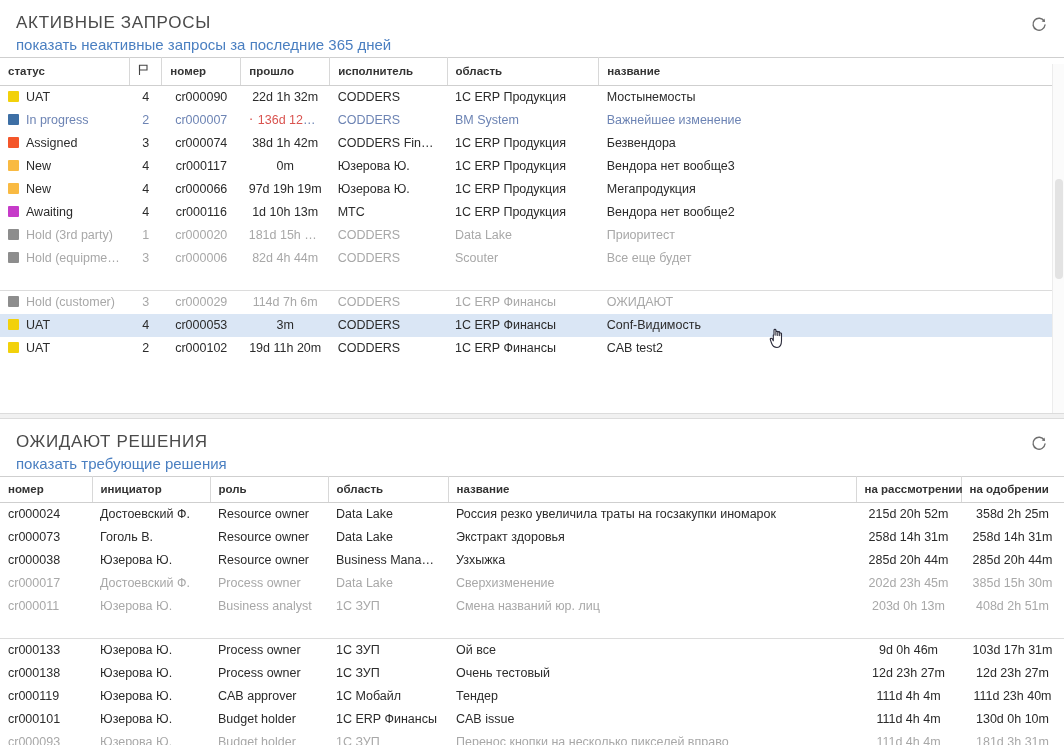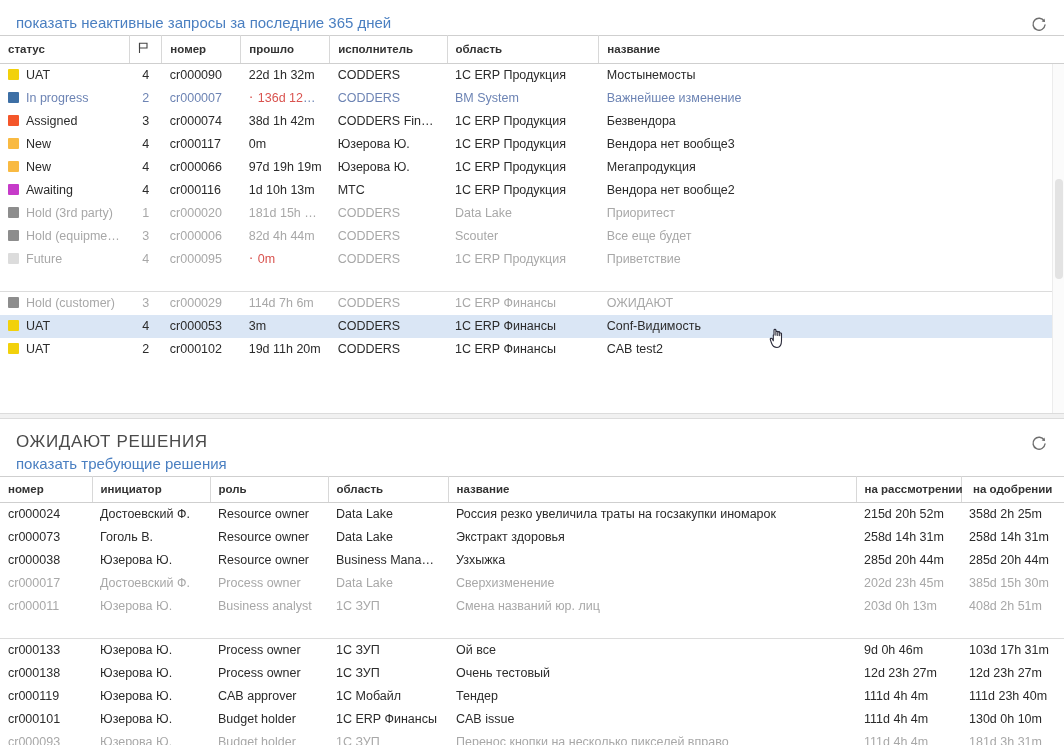--- a/index.html
+++ b/index.html
@@ -36,27 +36,27 @@
   table.grid thead th {
     font-size: 11.5px; color: #333; font-weight: 700; text-align: left;
     padding: 6px 8px 7px 8px;
     border-top: 1px solid #cfcfcf;
     border-bottom: 1px solid #cfcfcf;
     border-right: 1px solid #d8d8d8;
     background: #fff; white-space: nowrap; vertical-align: middle;
     height: 26px;
   }
   table.grid thead th.last { border-right: none; }
-  table.grid thead th.num { text-align: center; }
+  table.grid thead th.num { text-align: left; }
   table.grid tbody td {
     font-size: 12.5px; color: #2b2b2b; padding: 3px 8px;
     white-space: nowrap; overflow: hidden; text-overflow: ellipsis;
     line-height: 17px; height: 20px; vertical-align: middle;
   }
-  table.grid tbody td.num { text-align: left; }
+  table.grid tbody td.num { text-align: center; }
   table.grid tbody td.ctr { text-align: center; }
   tr.row { cursor: pointer; }
   tr.row.sel td { background: #dae6f5; }
   tr.row.muted td { color: #a8a8a8; }
   tr.row.green td { color: #7fae82; }
   tr.row.blueish td { color: #6d84b4; }
   tr.sepbefore td { border-top: 1px solid #dcdcdc; }
   tr.spacer td { height: 8px; padding: 0; border: none; }
 
   .swatch {
@@ -85,20 +85,21 @@
 
   .cursor { position: absolute; left: 768px; top: 326px; width: 20px; height: 26px; pointer-events:none; }
 </style>
 </head>
 <body>
 
 <div class="app">
 
   <div class="panel" id="active-panel">
     <div class="panel-head">
+      <div class="panel-title">АКТИВНЫЕ ЗАПРОСЫ</div>
       <div class="panel-sub">показать неактивные запросы за последние 365 дней</div>
       <div class="refresh-btn">
         <svg width="18" height="18" viewBox="0 0 18 18" aria-hidden="true">
           <path d="M14.2 5.2A6 6 0 1 0 15 9" fill="none" stroke="#6e6e6e" stroke-width="1.4" stroke-linecap="round"></path>
           <path d="M14.6 2.6 L14.9 5.9 L11.6 5.6 Z" fill="#6e6e6e"></path>
         </svg>
       </div>
     </div>
 
     <div id="active-scroll">
@@ -194,29 +195,20 @@
             </tr>
             <tr class="row muted">
               <td><span class="swatch" style="background:#8d8d8d"></span><span>Hold (equipment)</span></td>
               <td class="ctr">3</td>
               <td class="num">cr000006</td>
               <td class="num">82d 4h 44m</td>
               <td>CODDERS</td>
               <td>Scouter</td>
               <td>Все еще будет</td>
             </tr>
-            <tr class="row muted">
-              <td><span class="swatch" style="background:#dcdcdc"></span><span>Future</span></td>
-              <td class="ctr">4</td>
-              <td class="num">cr000095</td>
-              <td class="num"><span class="overdue"><span class="dot">·</span> 0m</span></td>
-              <td>CODDERS</td>
-              <td>1C ERP Продукция</td>
-              <td>Приветствие</td>
-            </tr>
             <tr class="spacer">
               <td colspan="7"></td>
             </tr>
             <tr class="row muted sepbefore">
               <td><span class="swatch" style="background:#8d8d8d"></span><span>Hold (customer)</span></td>
               <td class="ctr">3</td>
               <td class="num">cr000029</td>
               <td class="num">114d 7h 6m</td>
               <td>CODDERS</td>
               <td>1C ERP Финансы</td>

